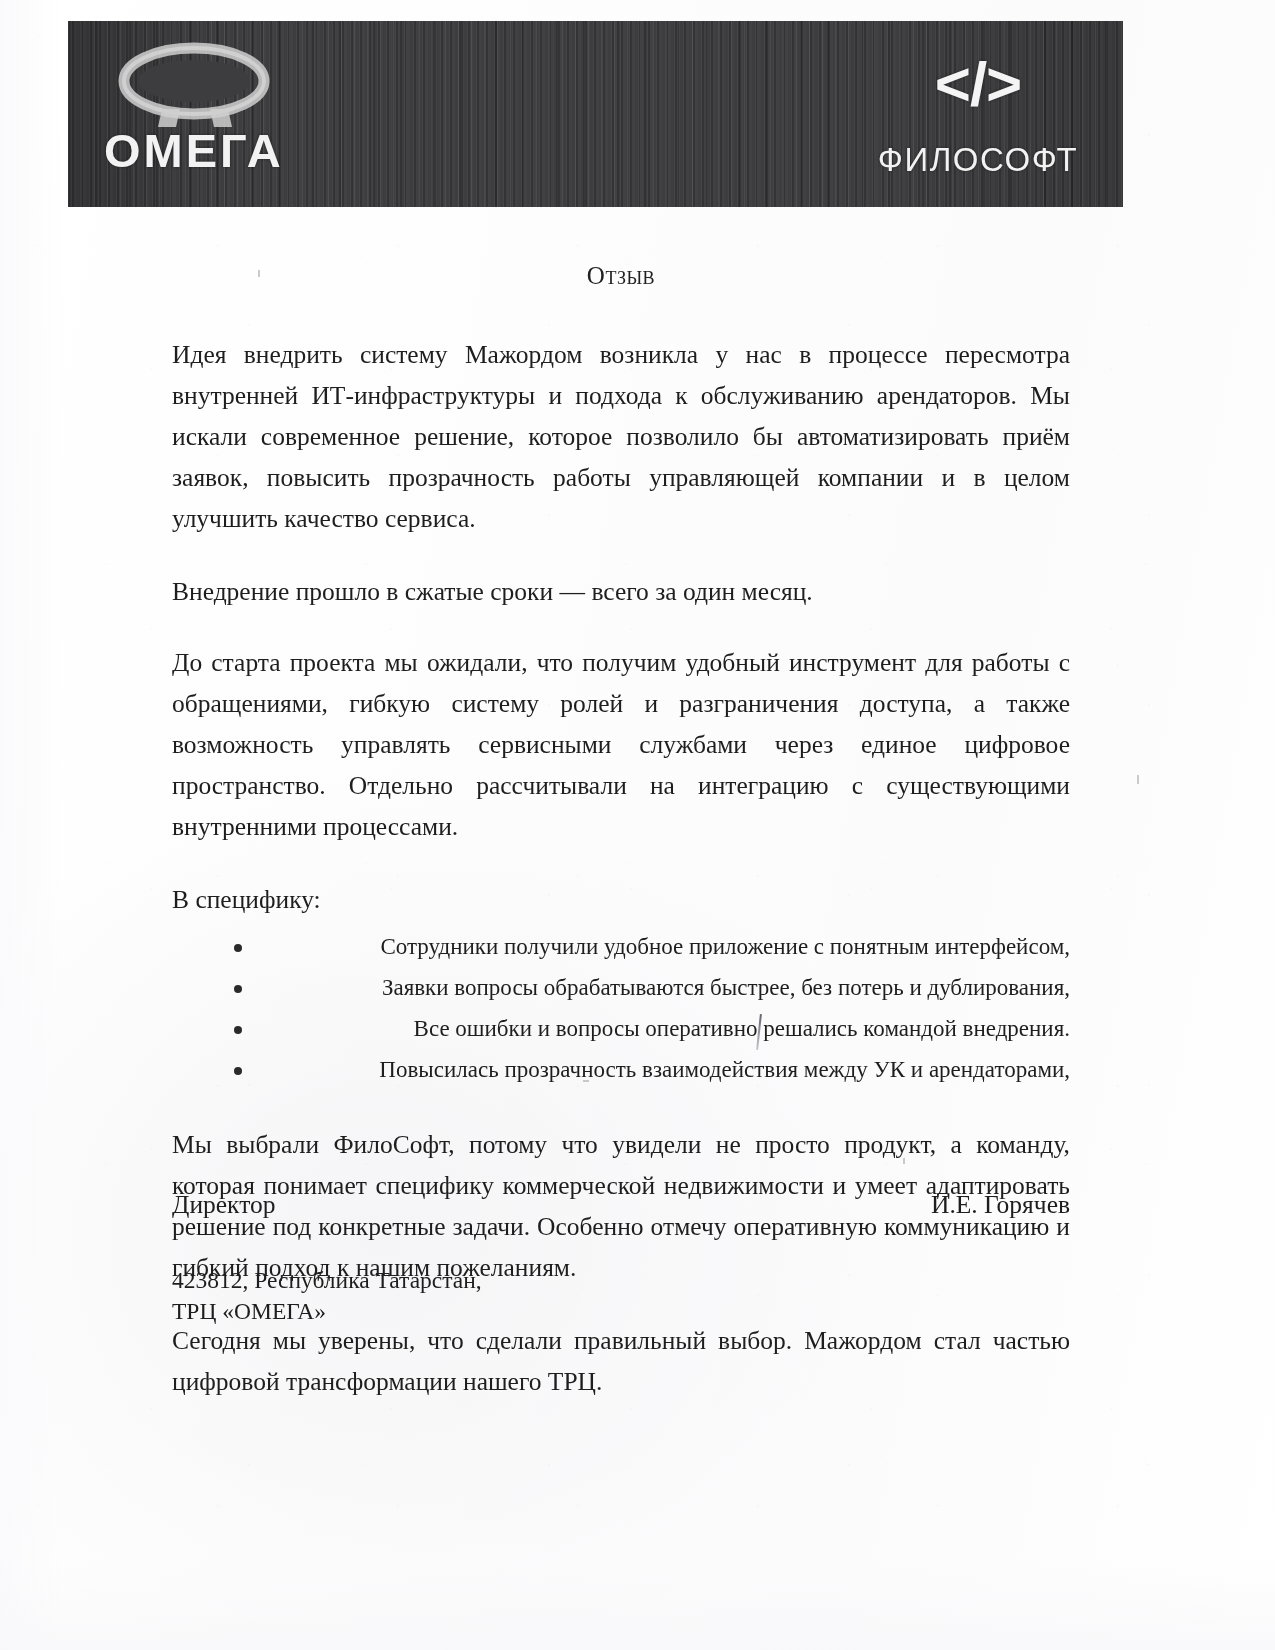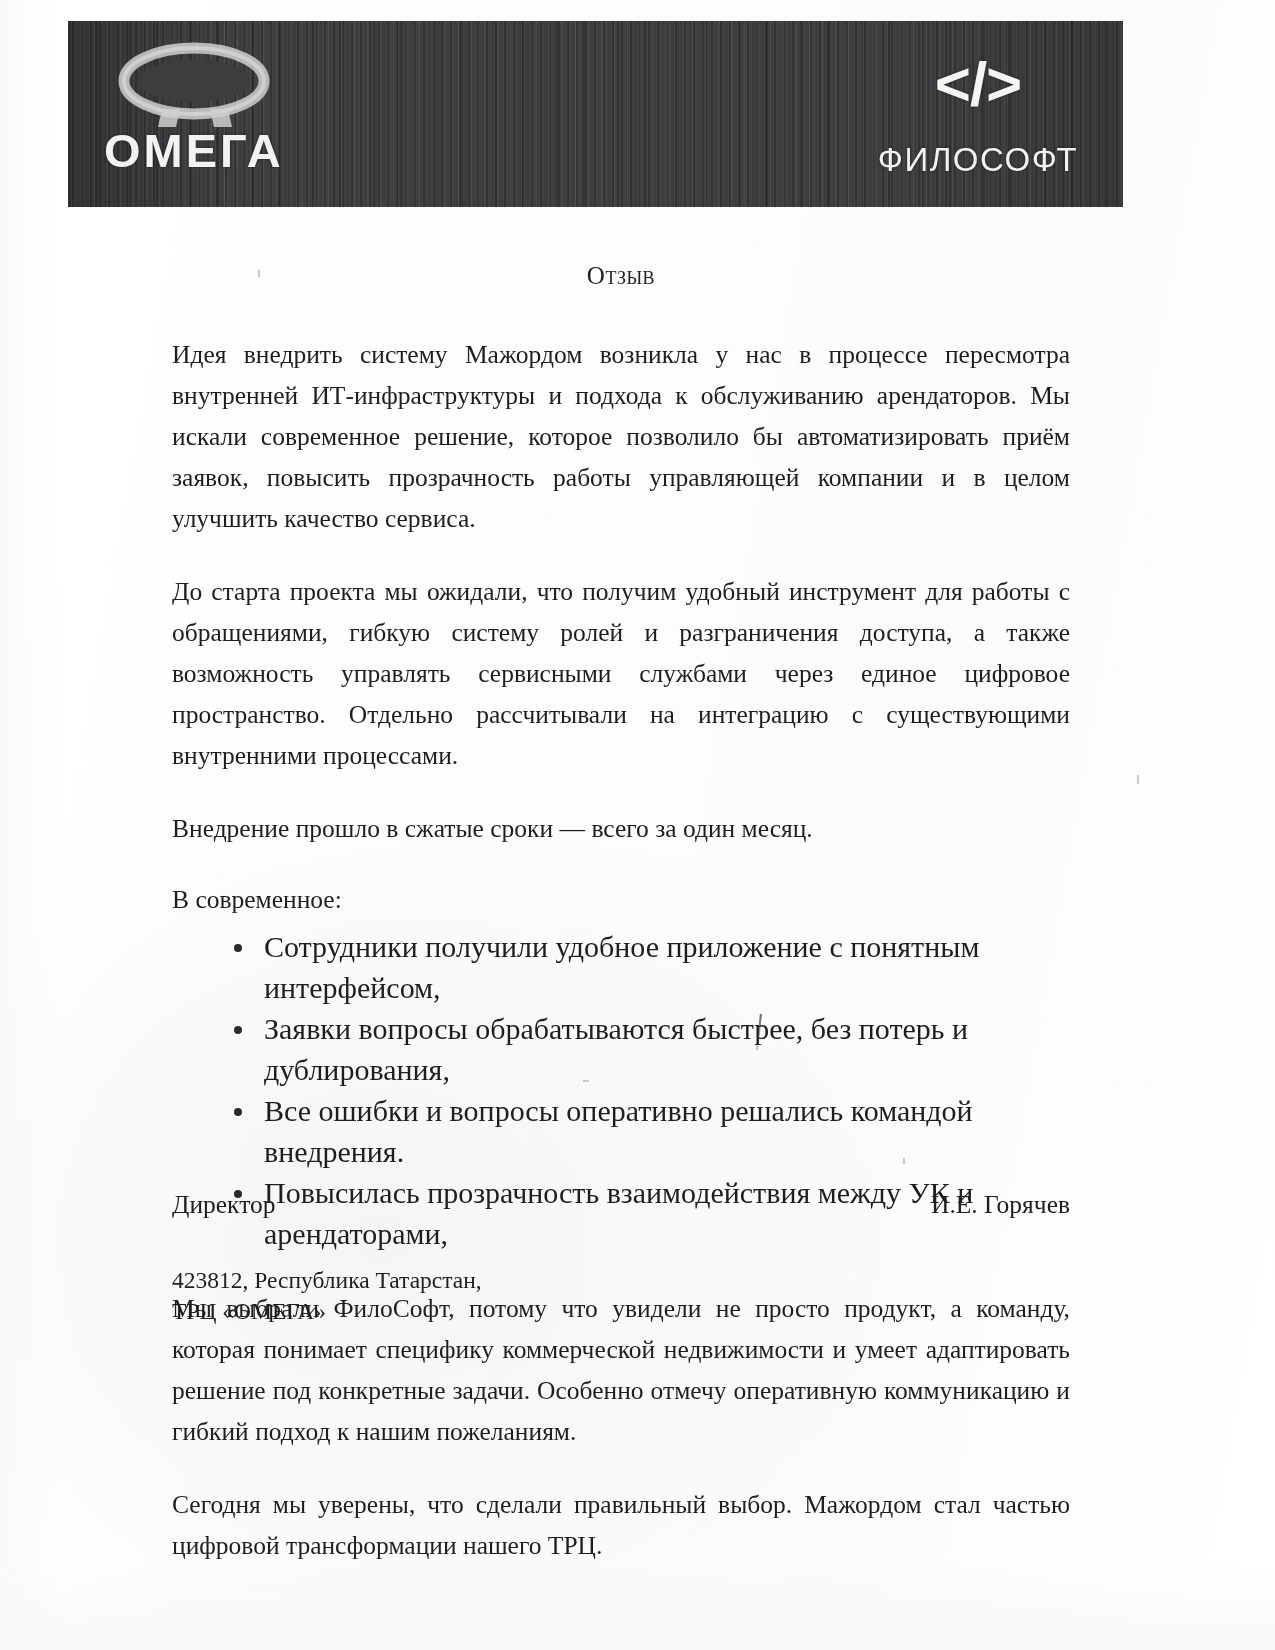--- a/index.html
+++ b/index.html
@@ -192,24 +192,25 @@
     line-height: 41px;
     color: #1e1e1e;
   }
   ul.results {
     margin: 0 0 34px 0;
     padding: 0 0 0 62px;
     list-style: none;
   }
   ul.results li {
     position: relative;
-    font-size: 30px;
+    font-size: 23px;
     line-height: 41px;
     color: #1e1e1e;
     padding-left: 30px;
+    text-align: right;
   }
   ul.results li::before {
     content: "";
     position: absolute;
     left: 0;
     top: 18px;
     width: 8px;
     height: 8px;
     border-radius: 50%;
     background: #2a2a2a;
@@ -288,24 +289,24 @@
       <div class="philosoft-mark">&lt;/&gt;</div>
       <div class="philosoft-word">ФИЛОСОФТ</div>
     </div>
   </div>
 
   <div class="doc">
 
     <div class="doc-title">Отзыв</div>
 
     <p class="para">Идея внедрить систему Мажордом возникла у нас в процессе пересмотра внутренней ИТ-инфраструктуры и подхода к обслуживанию арендаторов. Мы искали современное решение, которое позволило бы автоматизировать приём заявок, повысить прозрачность работы управляющей компании и в целом улучшить качество сервиса.</p>
+    <p class="para tight">Внедрение прошло в сжатые сроки — всего за один месяц.</p>
     <p class="para">До старта проекта мы ожидали, что получим удобный инструмент для работы с обращениями, гибкую систему ролей и разграничения доступа, а также возможность управлять сервисными службами через единое цифровое пространство. Отдельно рассчитывали на интеграцию с существующими внутренними процессами.</p>
-    <p class="para tight">Внедрение прошло в сжатые сроки — всего за один месяц.</p>
-
-    <p class="lead-in">В современное:</p>
+
+    <p class="lead-in">В специфику:</p>
     <ul class="results">
       <li>Сотрудники получили удобное приложение с понятным интерфейсом,</li>
       <li>Заявки вопросы обрабатываются быстрее, без потерь и дублирования,</li>
       <li>Все ошибки и вопросы оперативно решались командой внедрения.</li>
       <li>Повысилась прозрачность взаимодействия между УК и арендаторами,</li>
     </ul>
 
     <p class="para">Мы выбрали ФилоСофт, потому что увидели не просто продукт, а команду, которая понимает специфику коммерческой недвижимости и умеет адаптировать решение под конкретные задачи. Особенно отмечу оперативную коммуникацию и гибкий подход к нашим пожеланиям.</p>
     <p class="para">Сегодня мы уверены, что сделали правильный выбор. Мажордом стал частью цифровой трансформации нашего ТРЦ.</p>
   </div>

